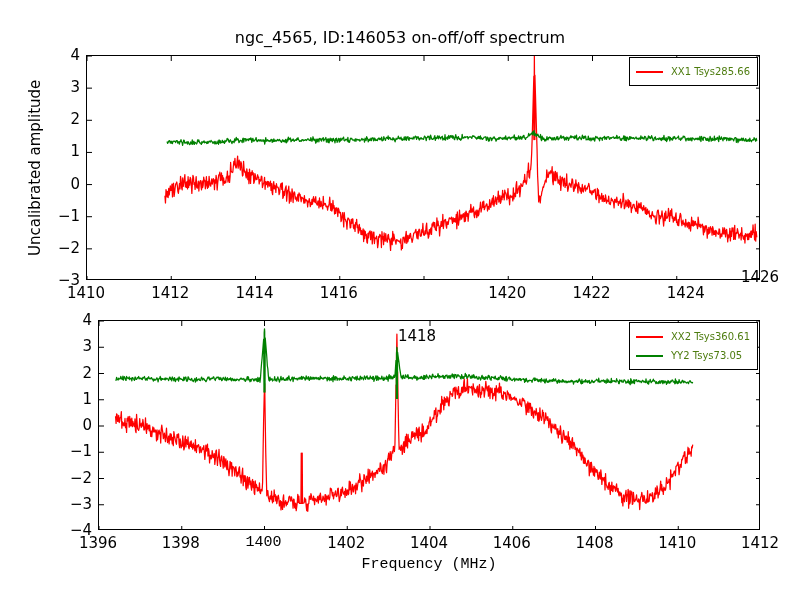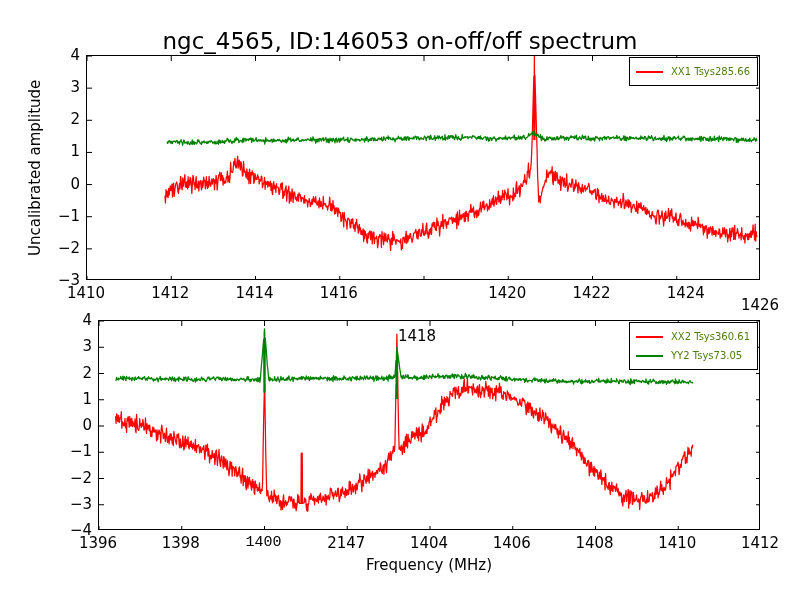--- a/index.html
+++ b/index.html
@@ -18,21 +18,21 @@
     width: 800px;
     height: 600px;
     background: #ffffff;
   }
   .fig-title {
     position: absolute;
     left: 0;
     top: 28px;
     width: 800px;
     text-align: center;
-    font-size: 23px;
+    font-size: 16px;
     color: #000000;
     letter-spacing: 0px;
   }
   .panel {
     position: absolute;
   }
   .axes-frame {
     position: absolute;
     left: 0;
     top: 0;
@@ -72,20 +72,21 @@
     transform: rotate(-90deg);
     white-space: nowrap;
   }
   .xlabel {
     position: absolute;
     font-size: 15px;
     color: #000;
     text-align: right;
     white-space: nowrap;
     transform: translateX(-50%);
+    font-family: Liberation Mono, monospace;
   }
   .legend-box {
     position: absolute;
     border: 1.2px solid #000000;
     background: #ffffff;
     padding: 4px 7px 4px 6px;
     box-sizing: border-box;
   }
   .legend-row {
     display: flex;
@@ -228,33 +229,33 @@
 
   <div id="ticks-layer">
       <div class="tick-label-x" style="left: 86px; top: 284px;">1410</div>
       <div class="tick-label-x" style="left: 170.25px; top: 284px;">1412</div>
       <div class="tick-label-x" style="left: 254.5px; top: 284px;">1414</div>
       <div class="tick-label-x" style="left: 338.75px; top: 284px;">1416</div>
       <div class="tick-label-x" style="left: 417px; top: 284px; margin-top: 43px;">1418</div>
       <div class="tick-label-x" style="left: 507.25px; top: 284px;">1420</div>
       <div class="tick-label-x" style="left: 591.5px; top: 284px;">1422</div>
       <div class="tick-label-x" style="left: 675.75px; top: 284px; margin-left: 10px;">1424</div>
-      <div class="tick-label-x" style="left: 760px; top: 296px;">1426</div>
+      <div class="tick-label-x" style="left: 760px; top: 268px;">1426</div>
       <div class="tick-label-y" style="left: 48px; width: 32px; top: 55px;">4</div>
       <div class="tick-label-y" style="left: 48px; width: 32px; top: 87.1429px;">3</div>
       <div class="tick-label-y" style="left: 48px; width: 32px; top: 119.286px;">2</div>
       <div class="tick-label-y" style="left: 48px; width: 32px; top: 151.429px;">1</div>
       <div class="tick-label-y" style="left: 48px; width: 32px; top: 183.571px;">0</div>
       <div class="tick-label-y" style="left: 48px; width: 32px; top: 215.714px;">−1</div>
       <div class="tick-label-y" style="left: 48px; width: 32px; top: 247.857px;">−2</div>
       <div class="tick-label-y" style="left: 48px; width: 32px; top: 280px;">−3</div>
       <div class="tick-label-x" style="left: 98px; top: 534px;">1396</div>
       <div class="tick-label-x" style="left: 180.75px; top: 534px;">1398</div>
       <div class="tick-label-x" style="left: 263.5px; top: 534px; font-family: Liberation Mono, monospace;">1400</div>
-      <div class="tick-label-x" style="left: 346.25px; top: 534px;">2147</div>
+      <div class="tick-label-x" style="left: 346.25px; top: 534px;">1402</div>
       <div class="tick-label-x" style="left: 429px; top: 534px;">1404</div>
       <div class="tick-label-x" style="left: 511.75px; top: 534px;">1406</div>
       <div class="tick-label-x" style="left: 594.5px; top: 534px;">1408</div>
       <div class="tick-label-x" style="left: 677.25px; top: 534px;">1410</div>
       <div class="tick-label-x" style="left: 760px; top: 534px;">1412</div>
       <div class="tick-label-y" style="left: 60px; width: 32px; top: 320px;">4</div>
       <div class="tick-label-y" style="left: 60px; width: 32px; top: 346.25px;">3</div>
       <div class="tick-label-y" style="left: 60px; width: 32px; top: 372.5px;">2</div>
       <div class="tick-label-y" style="left: 60px; width: 32px; top: 398.75px;">1</div>
       <div class="tick-label-y" style="left: 60px; width: 32px; top: 425px;">0</div>

